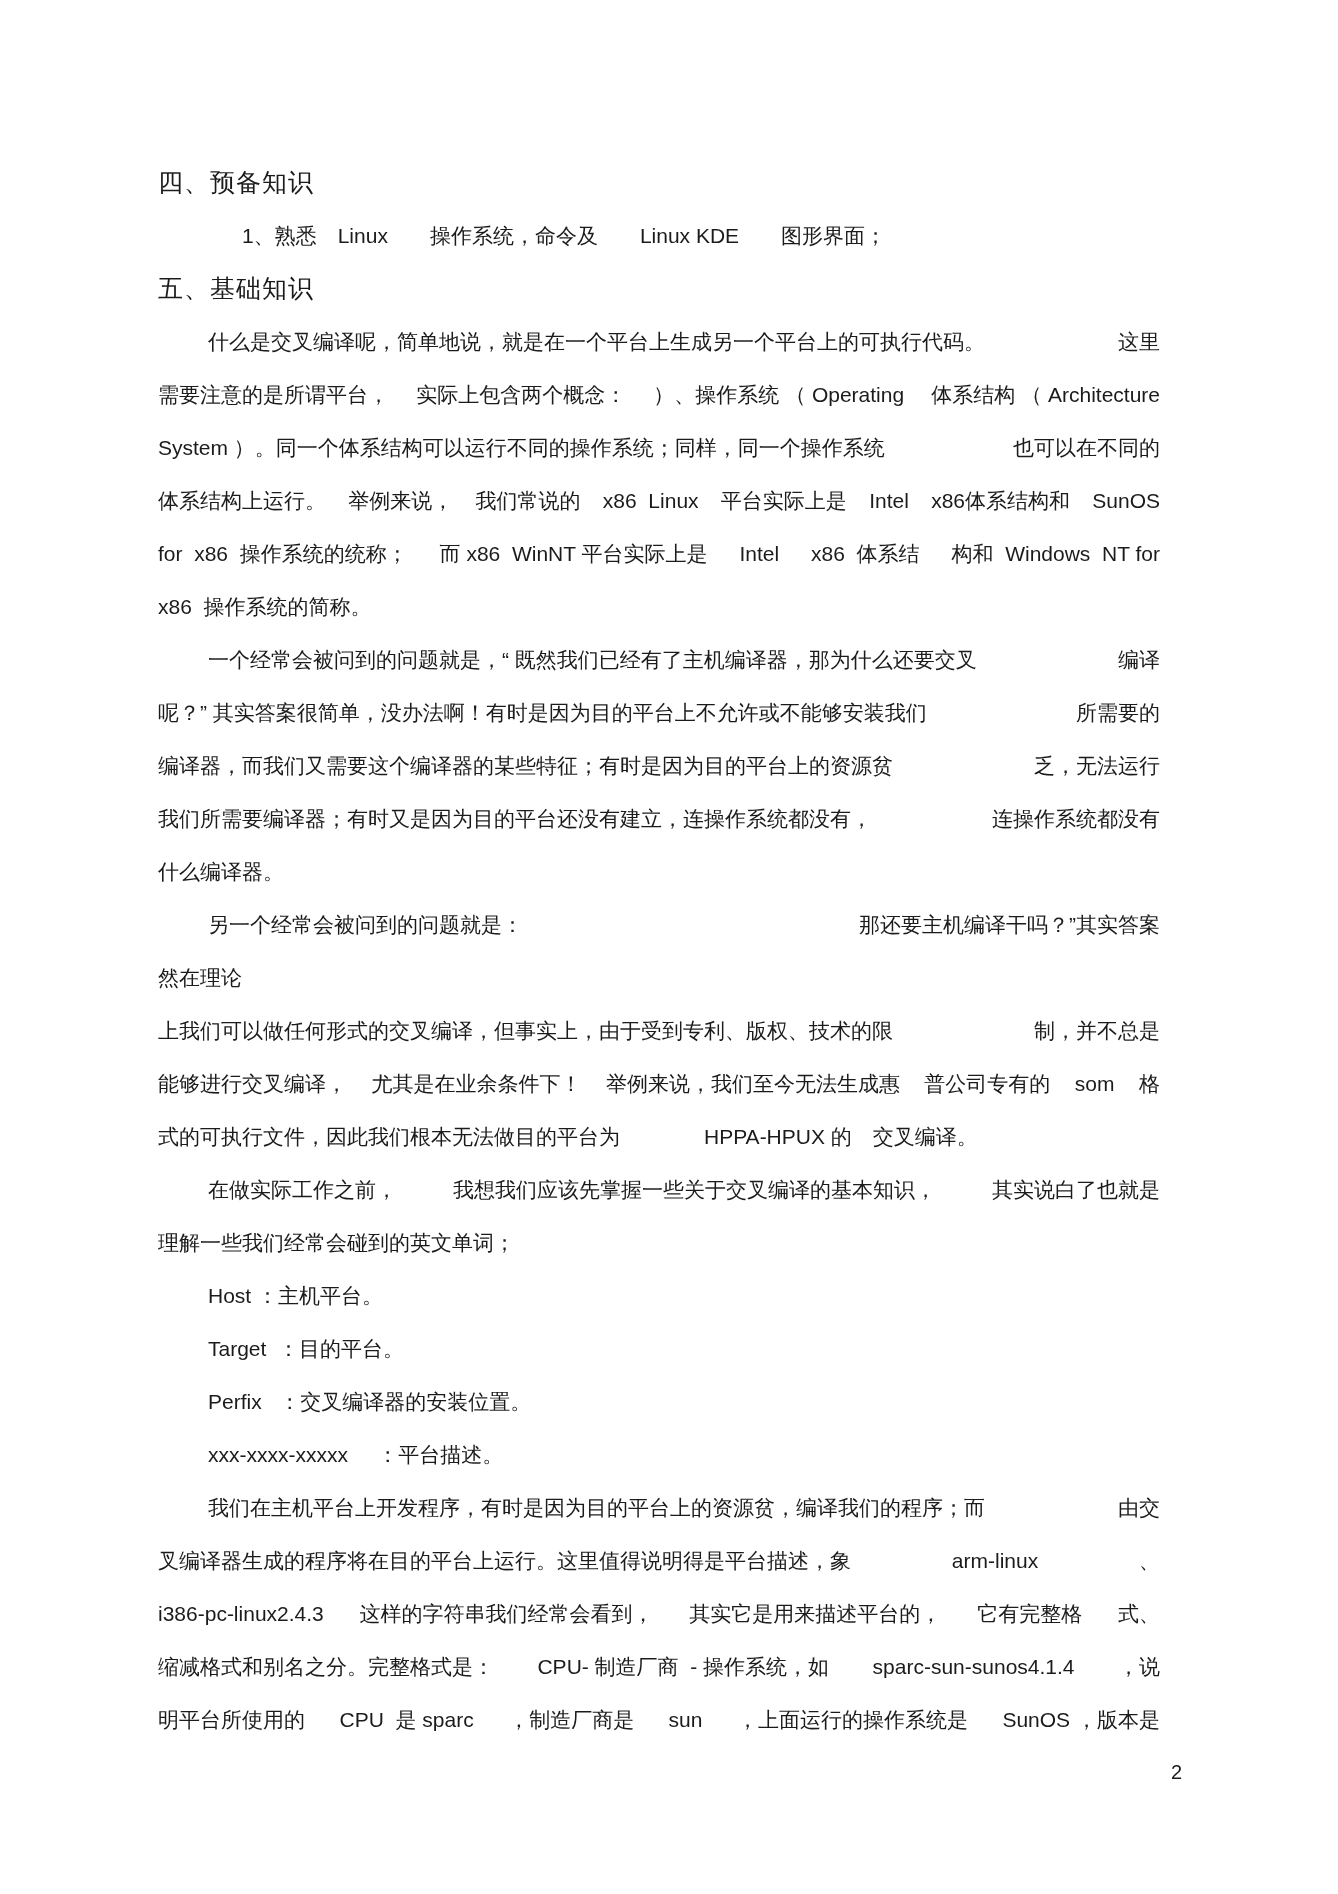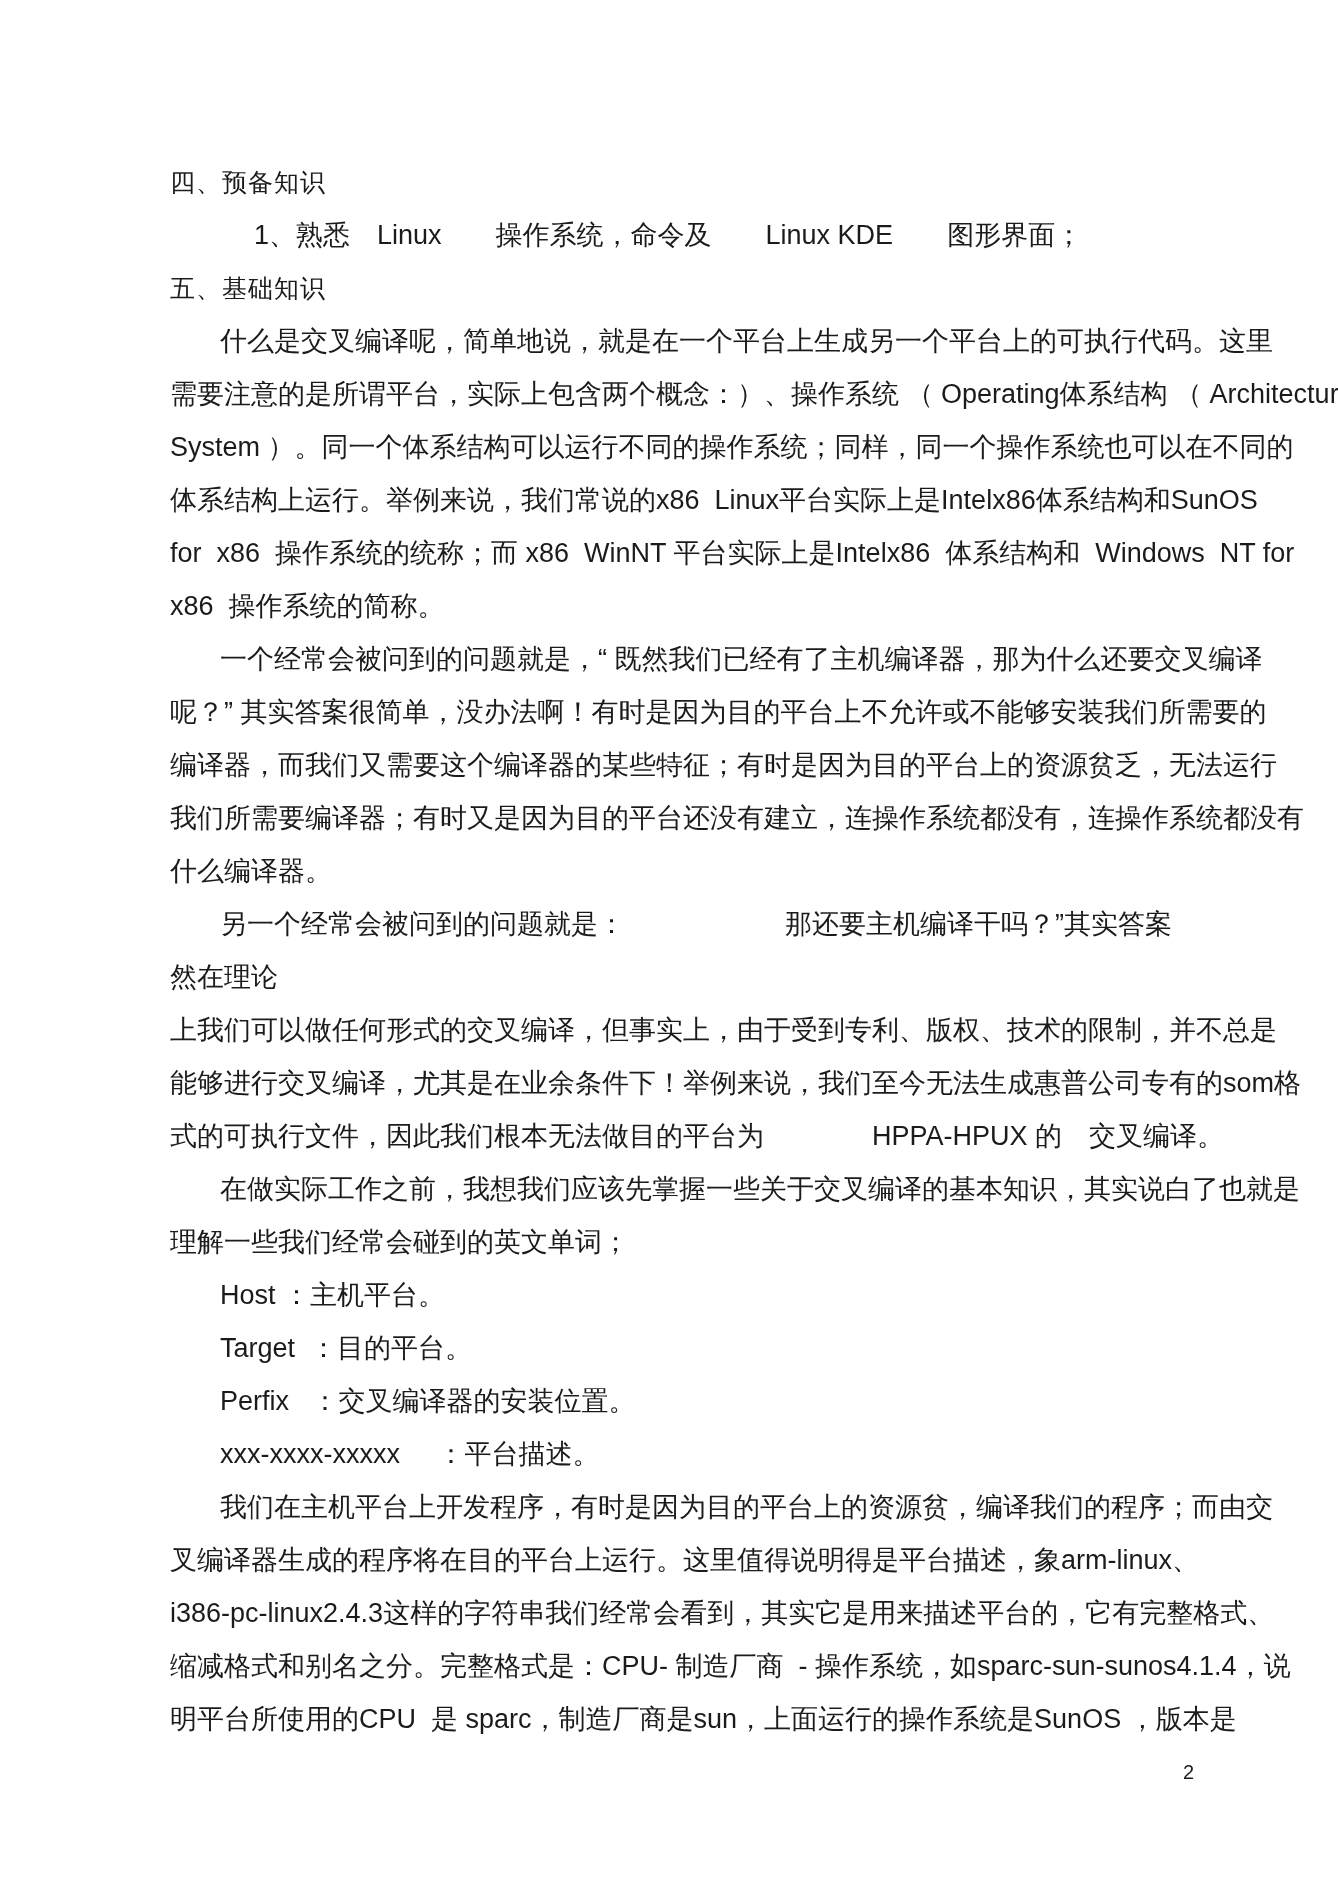--- a/index.html
+++ b/index.html
@@ -12,30 +12,30 @@
     overflow: hidden;
   }
   .page {
     position: relative;
     width: 1338px;
     height: 1894px;
     background: #ffffff;
   }
   .doc-body {
     position: absolute;
-    left: 170px;
+    left: 158px;
     top: 156px;
     width: 1002px; 
   }
   .line {
     height: 53px;
     display: flex;
     align-items: center;
     justify-content: flex-start;
-    font-size: 27px;
+    font-size: 21px;
     line-height: 53px;
     overflow: visible;
   }
   .line.justify { justify-content: space-between; }
   .line.indent { padding-left: 50px; }
   .line.heading {
     font-size: 25px;
     font-weight: 500;
     letter-spacing: 1px;
   }

